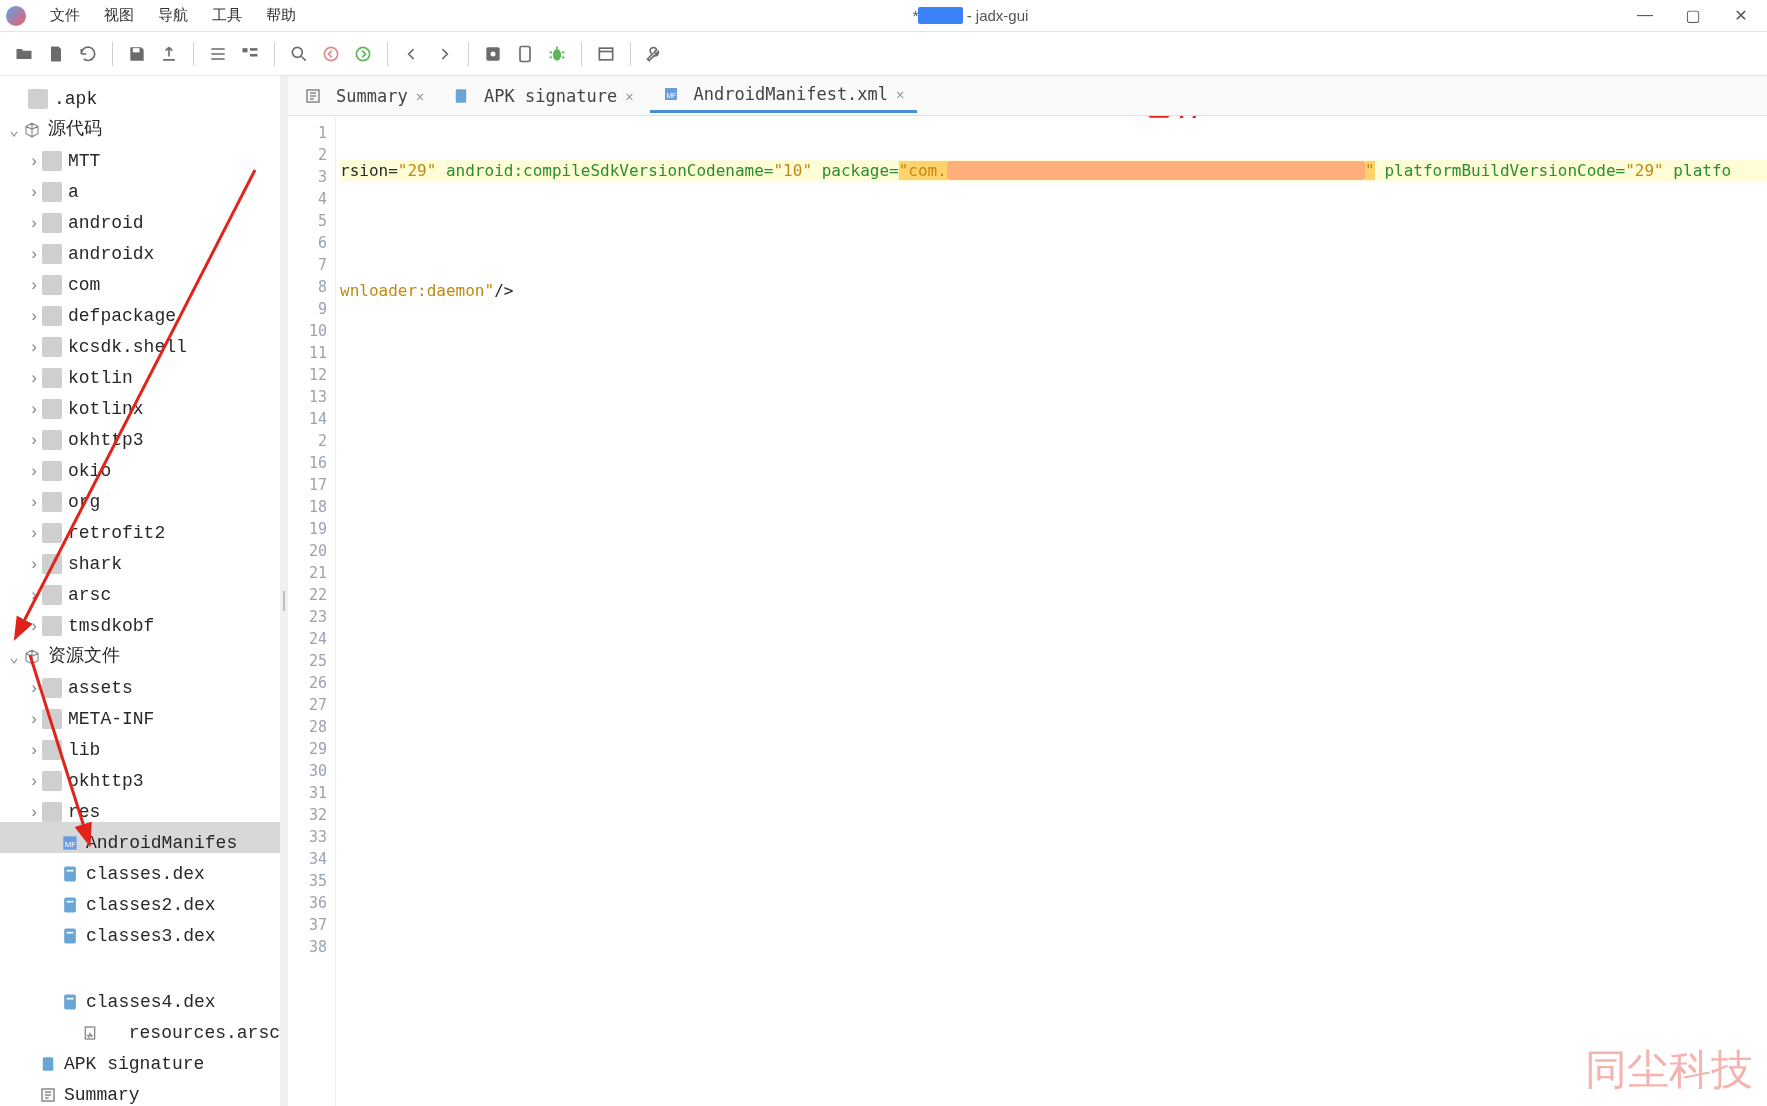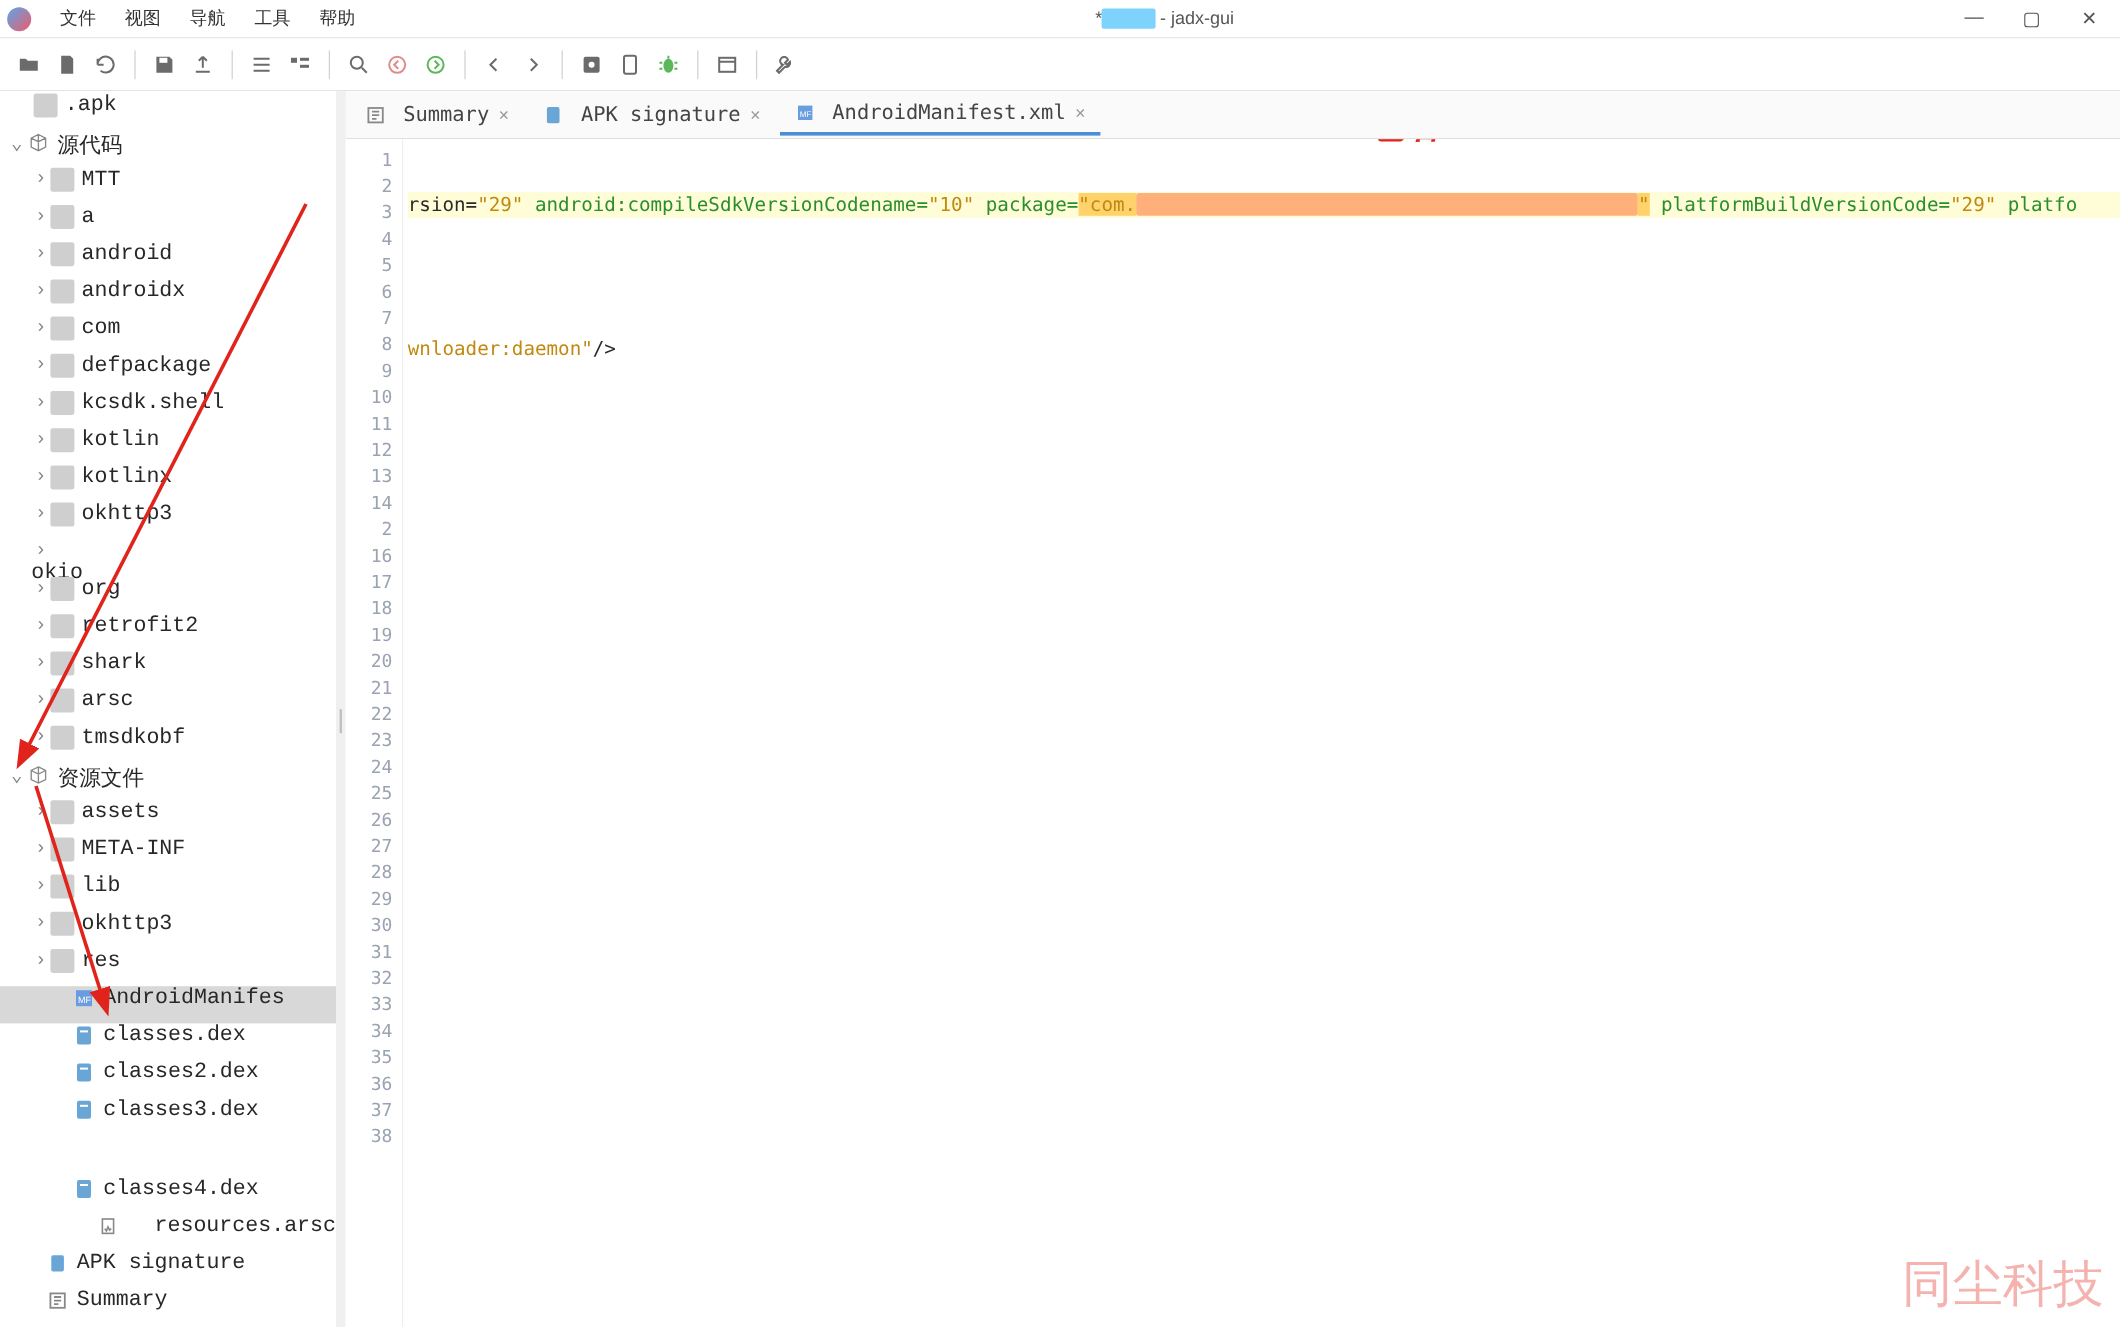--- a/index.html
+++ b/index.html
@@ -26,21 +26,21 @@
   margin-right: 12px;
 }
 .menu-items { display: flex; }
 .menu-item {
   padding: 4px 12px;
   color: #333;
   font-size: 15px;
   cursor: pointer;
 }
 .titlebar .spacer { flex: 1; text-align: center; color: #555; font-size: 15px; }
-.titlebar .spacer .redact { background:#7dd3fc; color:transparent; border-radius:2px; padding:0 2px;}
+.titlebar .spacer .redact { background:#3b82f6; color:transparent; border-radius:2px; padding:0 2px;}
 .win-controls { display: flex; gap: 24px; margin-right: 8px; }
 .win-btn { width: 24px; text-align: center; color: #555; font-size: 16px; cursor: pointer; }
 
 .toolbar {
   height: 44px;
   background: #fff;
   display: flex;
   align-items: center;
   padding: 0 10px;
   gap: 4px;
@@ -64,21 +64,21 @@
   background: #fff;
   overflow-y: auto;
   font-family: "Consolas", "Courier New", monospace;
   font-size: 18px;
   color: #282828;
   position: relative;
 }
 .tree { padding: 2px 0; }
 .tree-row {
   display: flex;
-  align-items: flex-start;
+  align-items: flex-end;
   height: 31px;
   cursor: pointer;
   white-space: nowrap;
 }
 .tree-row.selected { background: #d8d8d8; }
 .arrow { width: 16px; text-align: center; color: #888; font-size: 12px; }
 .arrow.expanded::before { content: "⌄"; font-size:16px;}
 .arrow.collapsed::before { content: "›"; font-size:16px;}
 .arrow.none::before { content: ""; }
 .ticon {
@@ -365,21 +365,21 @@
           <div class="tree-row" style="padding-left: 26px;">
             <span class="arrow collapsed"></span>
             <span class="ticon folder-pkg"></span>
             <span>kotlinx</span>
           </div>
           <div class="tree-row" style="padding-left: 26px;">
             <span class="arrow collapsed"></span>
             <span class="ticon folder-pkg"></span>
             <span>okhttp3</span>
           </div>
-          <div class="tree-row" style="padding-left: 26px; flex-direction: column;">
+          <div class="tree-row" style="padding-left: 26px;">
             <span class="arrow collapsed"></span>
             <span class="ticon folder-pkg"></span>
             <span>okio</span>
           </div>
           <div class="tree-row" style="padding-left: 26px;">
             <span class="arrow collapsed"></span>
             <span class="ticon folder-pkg"></span>
             <span>org</span>
           </div>
           <div class="tree-row" style="padding-left: 26px;">

